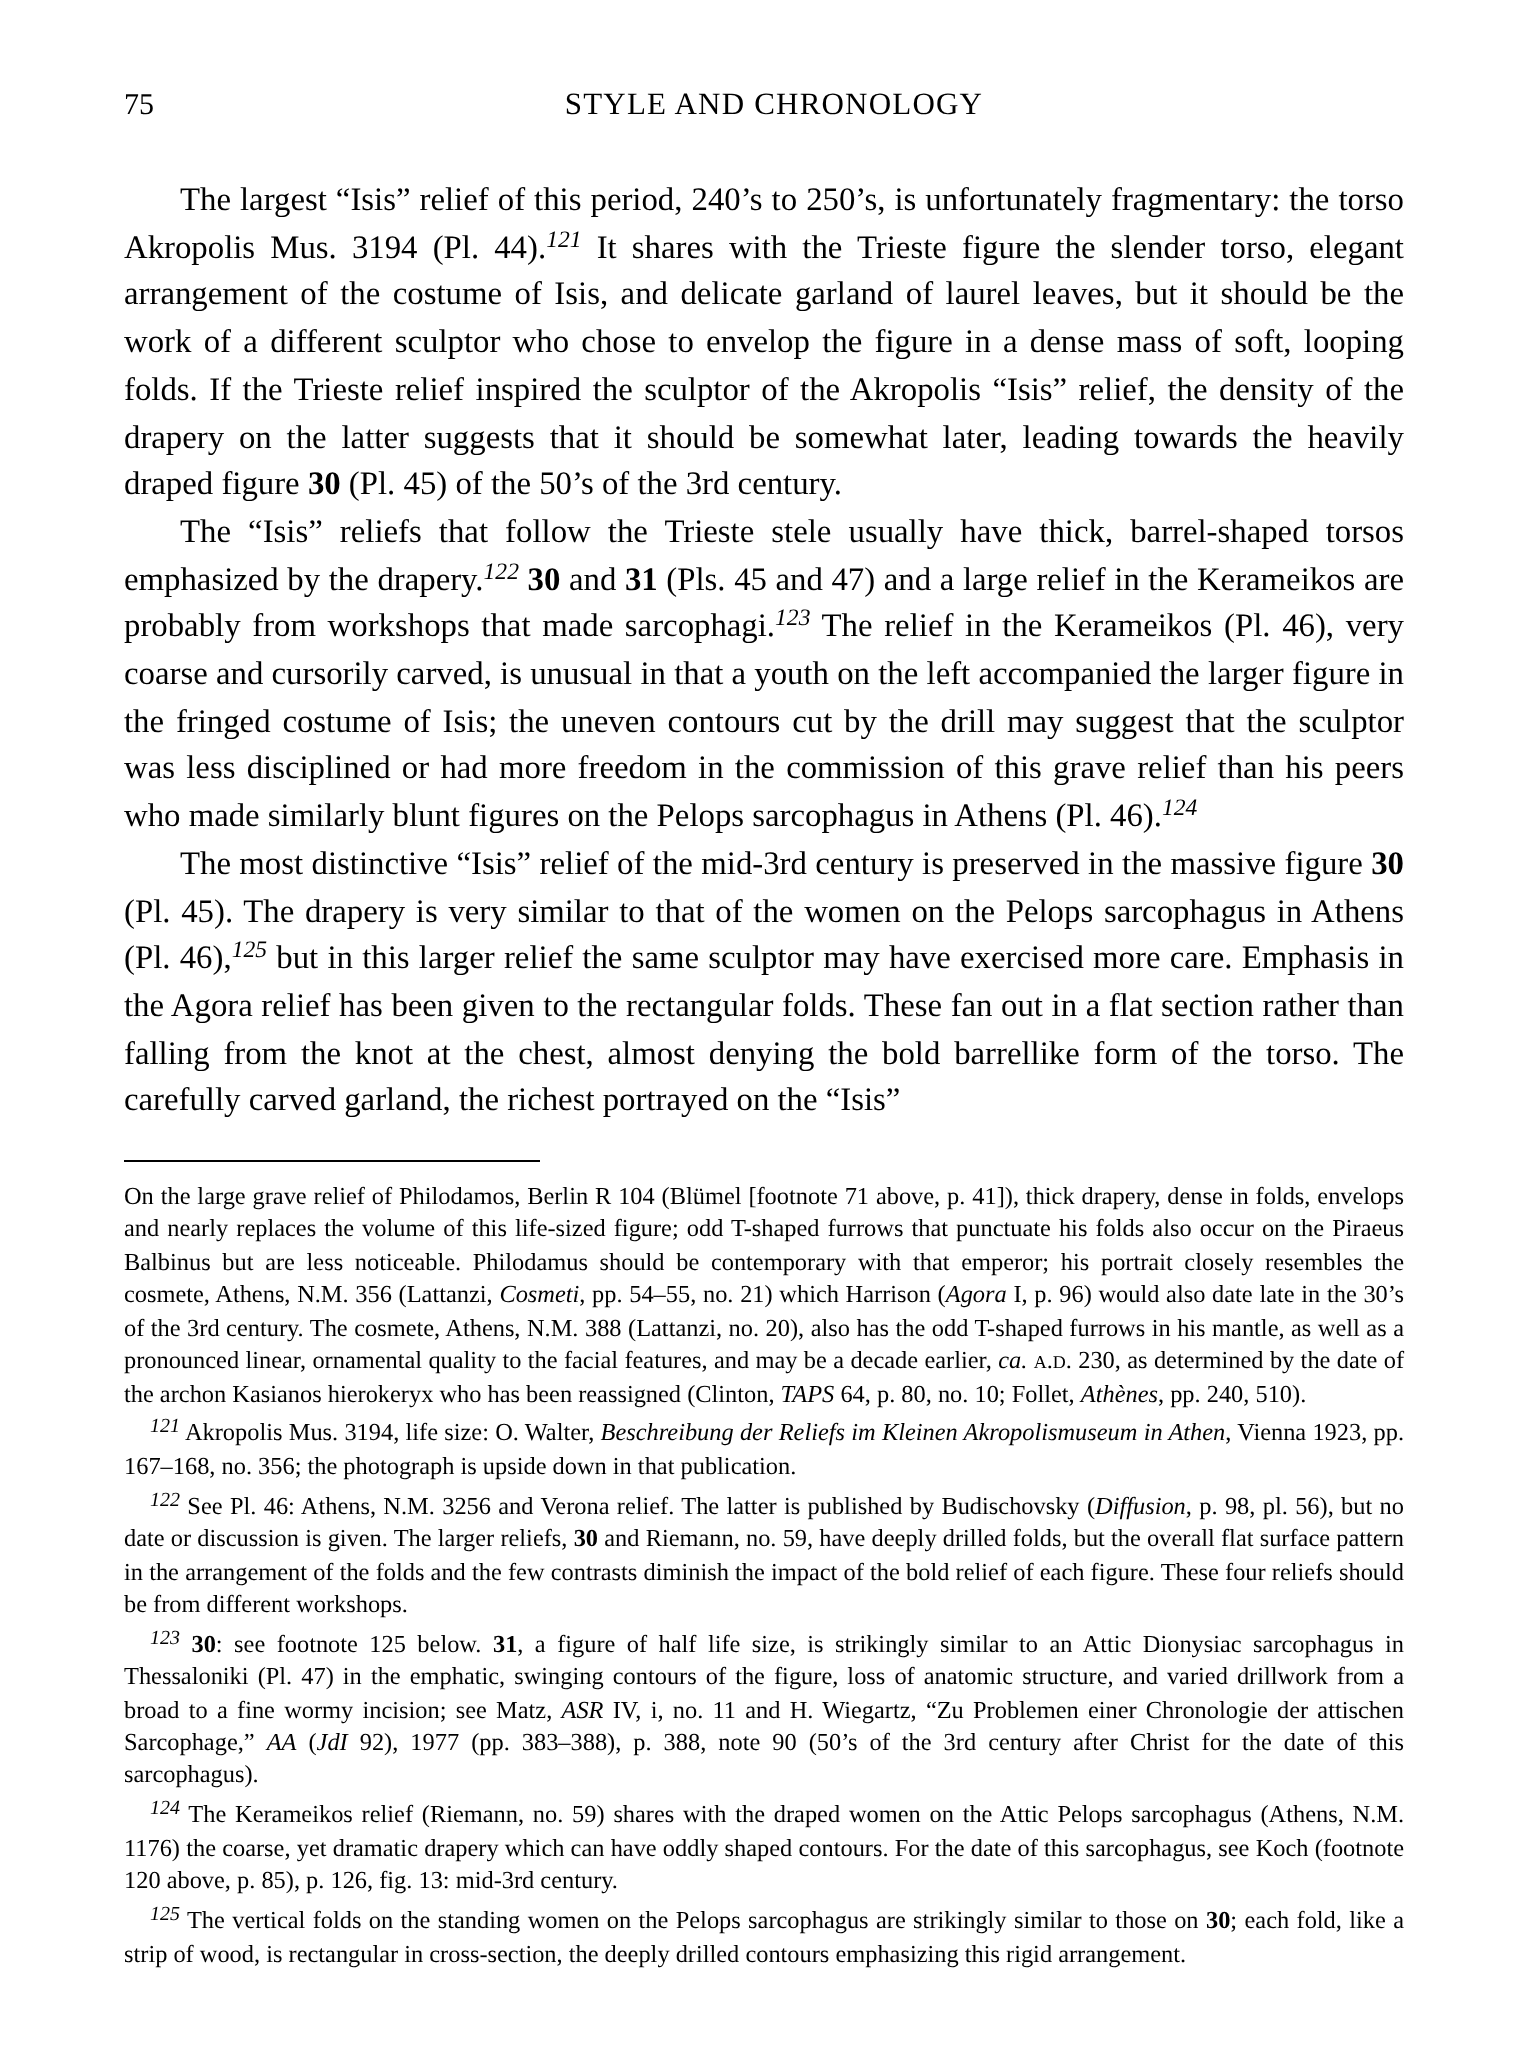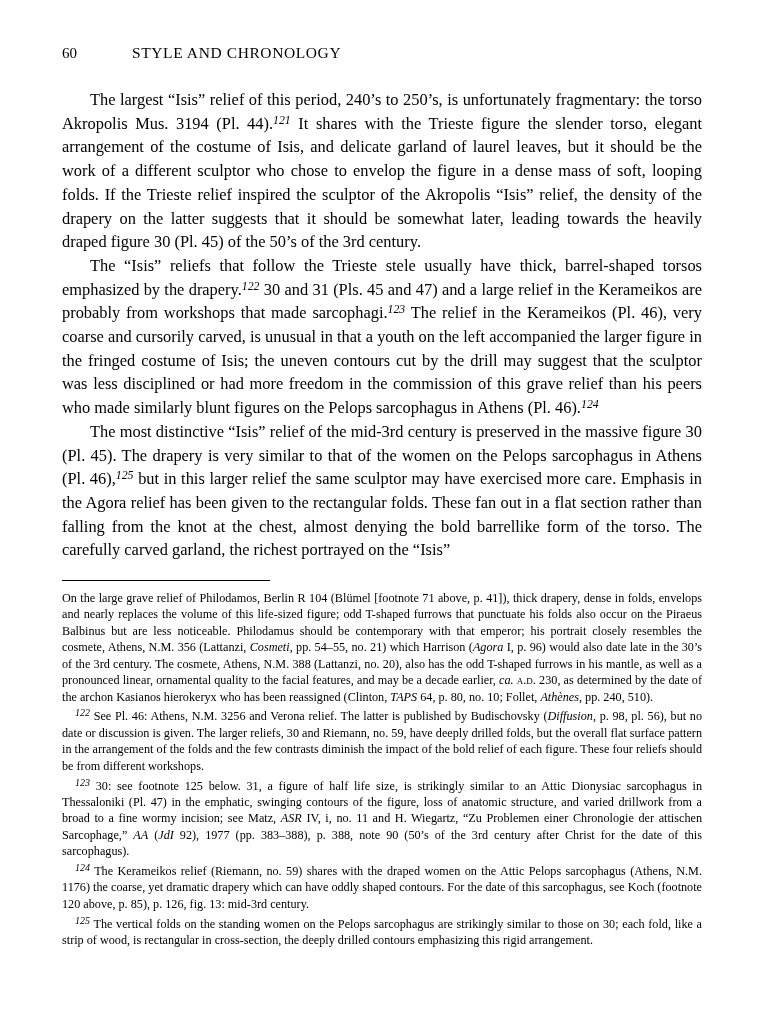--- a/index.html
+++ b/index.html
@@ -28,21 +28,21 @@
     font-size: 15px;
     margin-bottom: 26px;
   }
   .folio {
     width: 70px;
     font-size: 15px;
     text-align: left;
   }
   .running-head {
     flex: 1;
-    text-align: left;
+    text-align: center;
     letter-spacing: 0.6px;
     font-size: 15.5px;
     padding-right: 60px;
   }
   .body-text p {
     margin: 0;
     text-align: justify;
     text-justify: inter-word;
     font-size: 16.4px;
     line-height: 1.445;
@@ -77,44 +77,45 @@
     font-size: 0.72em;
     line-height: 0;
     vertical-align: 0.45em;
     font-style: italic;
   }
   .notes sup {
     font-size: 0.82em;
     vertical-align: 0.42em;
   }
   i, .it { }
-  b, .bf { font-weight: normal; }
+  b, .bf { font-weight: bold; }
   .sc { font-variant: small-caps; }
 </style>
 </head>
 <body>
 
 <div class="page">
   <div class="content">
 
     <div class="header-row">
-      <div class="folio">60</div>
+      <div class="folio">75</div>
       <div class="running-head">STYLE AND CHRONOLOGY</div>
     </div>
 
     <div class="body-text">
       <p>The largest “Isis” relief of this period, 240’s to 250’s, is unfortunately fragmentary: the torso Akropolis Mus. 3194 (Pl. 44).<sup>121</sup> It shares with the Trieste figure the slender torso, elegant arrangement of the costume of Isis, and delicate garland of laurel leaves, but it should be the work of a different sculptor who chose to envelop the figure in a dense mass of soft, looping folds. If the Trieste relief inspired the sculptor of the Akropolis “Isis” relief, the density of the drapery on the latter suggests that it should be somewhat later, leading towards the heavily draped figure <b>30</b> (Pl. 45) of the 50’s of the 3rd century.</p>
       <p>The “Isis” reliefs that follow the Trieste stele usually have thick, barrel-shaped torsos emphasized by the drapery.<sup>122</sup> <b>30</b> and <b>31</b> (Pls. 45 and 47) and a large relief in the Kerameikos are probably from workshops that made sarcophagi.<sup>123</sup> The relief in the Kerameikos (Pl. 46), very coarse and cursorily carved, is unusual in that a youth on the left accompanied the larger figure in the fringed costume of Isis; the uneven contours cut by the drill may suggest that the sculptor was less disciplined or had more freedom in the commission of this grave relief than his peers who made similarly blunt figures on the Pelops sarcophagus in Athens (Pl. 46).<sup>124</sup></p>
       <p>The most distinctive “Isis” relief of the mid-3rd century is preserved in the massive figure <b>30</b> (Pl. 45). The drapery is very similar to that of the women on the Pelops sarcophagus in Athens (Pl. 46),<sup>125</sup> but in this larger relief the same sculptor may have exercised more care. Emphasis in the Agora relief has been given to the rectangular folds. These fan out in a flat section rather than falling from the knot at the chest, almost denying the bold barrellike form of the torso. The carefully carved garland, the richest portrayed on the “Isis”</p>
     </div>
 
     <div class="rule"></div>
 
     <div class="notes">
       <p>On the large grave relief of Philodamos, Berlin R 104 (Blümel [footnote 71 above, p. 41]), thick drapery, dense in folds, envelops and nearly replaces the volume of this life-sized figure; odd T-shaped furrows that punctuate his folds also occur on the Piraeus Balbinus but are less noticeable. Philodamus should be contemporary with that emperor; his portrait closely resembles the cosmete, Athens, N.M. 356 (Lattanzi, <i>Cosmeti</i>, pp. 54–55, no. 21) which Harrison (<i>Agora</i> I, p. 96) would also date late in the 30’s of the 3rd century. The cosmete, Athens, N.M. 388 (Lattanzi, no. 20), also has the odd T-shaped furrows in his mantle, as well as a pronounced linear, ornamental quality to the facial features, and may be a decade earlier, <i>ca.</i> <span class="sc">a.d.</span> 230, as determined by the date of the archon Kasianos hierokeryx who has been reassigned (Clinton, <i>TAPS</i> 64, p. 80, no. 10; Follet, <i>Athènes</i>, pp. 240, 510).</p>
+      <p class="indented"><sup>121</sup> Akropolis Mus. 3194, life size: O. Walter, <i>Beschreibung der Reliefs im Kleinen Akropolismuseum in Athen</i>, Vienna 1923, pp. 167–168, no. 356; the photograph is upside down in that publication.</p>
       <p class="indented"><sup>122</sup> See Pl. 46: Athens, N.M. 3256 and Verona relief. The latter is published by Budischovsky (<i>Diffusion</i>, p. 98, pl. 56), but no date or discussion is given. The larger reliefs, <b>30</b> and Riemann, no. 59, have deeply drilled folds, but the overall flat surface pattern in the arrangement of the folds and the few contrasts diminish the impact of the bold relief of each figure. These four reliefs should be from different workshops.</p>
       <p class="indented"><sup>123</sup> <b>30</b>: see footnote 125 below. <b>31</b>, a figure of half life size, is strikingly similar to an Attic Dionysiac sarcophagus in Thessaloniki (Pl. 47) in the emphatic, swinging contours of the figure, loss of anatomic structure, and varied drillwork from a broad to a fine wormy incision; see Matz, <i>ASR</i> IV, i, no. 11 and H. Wiegartz, “Zu Problemen einer Chronologie der attischen Sarcophage,” <i>AA</i> (<i>JdI</i> 92), 1977 (pp. 383–388), p. 388, note 90 (50’s of the 3rd century after Christ for the date of this sarcophagus).</p>
       <p class="indented"><sup>124</sup> The Kerameikos relief (Riemann, no. 59) shares with the draped women on the Attic Pelops sarcophagus (Athens, N.M. 1176) the coarse, yet dramatic drapery which can have oddly shaped contours. For the date of this sarcophagus, see Koch (footnote 120 above, p. 85), p. 126, fig. 13: mid-3rd century.</p>
       <p class="indented"><sup>125</sup> The vertical folds on the standing women on the Pelops sarcophagus are strikingly similar to those on <b>30</b>; each fold, like a strip of wood, is rectangular in cross-section, the deeply drilled contours emphasizing this rigid arrangement.</p>
     </div>
 
   </div>
 </div>
 
 </body></html>

